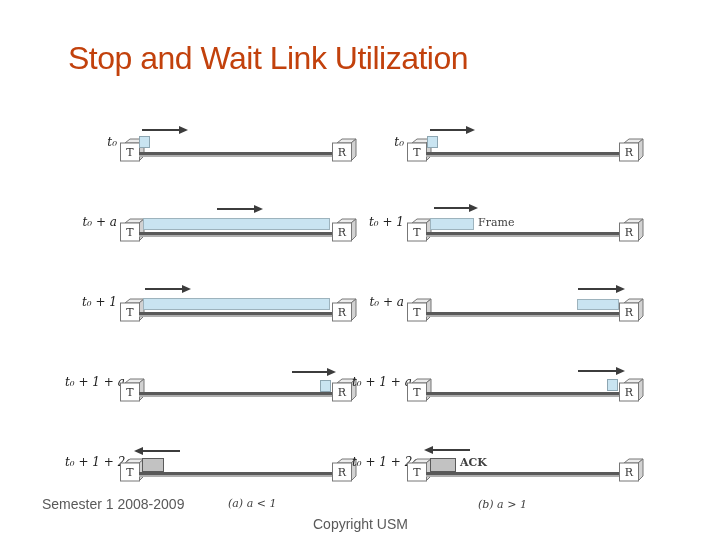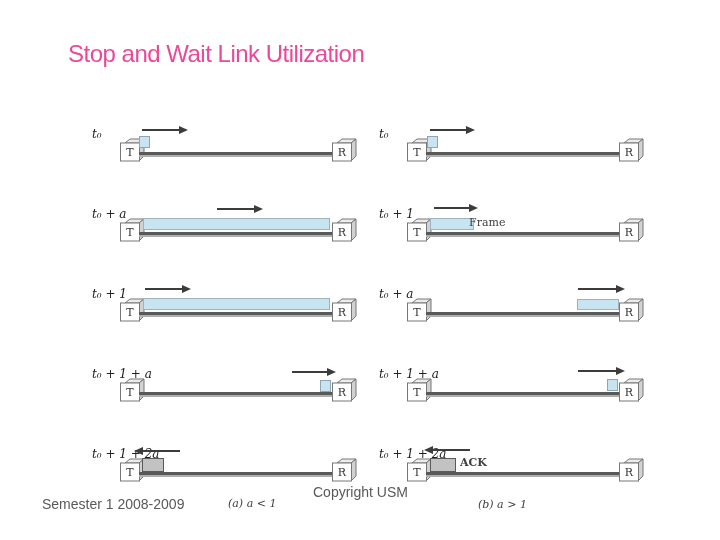--- a/index.html
+++ b/index.html
@@ -1,28 +1,28 @@
 <!DOCTYPE html>
 <html><head>
 <meta charset="utf-8">
 <style>
   html,body { margin:0; padding:0; }
   body {
     width:720px; height:540px; position:relative; overflow:hidden;
     background:#ffffff; font-family:"Liberation Sans", sans-serif;
   }
   .title {
-    position:absolute; left:68px; top:40px; font-size:24px; color:#ec4899;
+    position:absolute; left:68px; top:40px; font-size:32px; color:#c2410c;
     white-space:nowrap; letter-spacing:-0.5px;
   }
   .figure { position:absolute; left:0; top:0; width:720px; height:540px; }
   .panel { position:absolute; width:290px; height:80px; }
   .tlabel {
-    position:absolute; top:12px; left:0; width:52px; text-align:left;
-    font:italic 12px "DejaVu Serif", serif; color:#222; white-space:nowrap;margin-left:27px;
+    position:absolute; top:20px; left:0; width:52px; text-align:right;
+    font:italic 12px "DejaVu Serif", serif; color:#222; white-space:nowrap;
   }
   .cube { position:absolute; top:23px; }
   .cube.t { left:55px; }
   .cube.r { left:267px; }
   .link {
     position:absolute; left:74px; top:37px; width:194px; height:3px;
     background:#595959; border-bottom:2px solid #aeaeae;
   }
   .sq {
     position:absolute; width:9px; height:10px;
@@ -176,21 +176,21 @@
   <div class="panel" style="left:352px;top:195px">
     <span class="tlabel">t₀ + 1</span>
     <svg class="cube t" width="26" height="24">
       <polygon points="5,5 10,1 24,1 19,5" fill="#ececec" stroke="#777"></polygon>
       <polygon points="19,5 24,1 24,18 19,23" fill="#d2d2d2" stroke="#777"></polygon>
       <rect x="0.5" y="5" width="19" height="18" fill="#fff" stroke="#777"></rect>
       <text x="10" y="18" font-size="11" text-anchor="middle" fill="#333">T</text>
     </svg>
     <div class="link"></div>
     <div class="frame" style="left:78px;top:23px;width:42px;height:10px"></div>
-    <span class="ftext" style="left:117px;top:21px">Frame</span>
+    <span class="ftext" style="left:126px;top:21px">Frame</span>
     <div class="arrow right" style="left:82px;top:12px;width:36px"></div>
     <svg class="cube r" width="26" height="24">
       <polygon points="5,5 10,1 24,1 19,5" fill="#ececec" stroke="#777"></polygon>
       <polygon points="19,5 24,1 24,18 19,23" fill="#d2d2d2" stroke="#777"></polygon>
       <rect x="0.5" y="5" width="19" height="18" fill="#fff" stroke="#777"></rect>
       <text x="10" y="18" font-size="11" text-anchor="middle" fill="#333">R</text>
     </svg>
   </div>
 
   <div class="panel" style="left:352px;top:275px">
@@ -249,13 +249,13 @@
       <rect x="0.5" y="5" width="19" height="18" fill="#fff" stroke="#777"></rect>
       <text x="10" y="18" font-size="11" text-anchor="middle" fill="#333">R</text>
     </svg>
   </div>
 
   <div class="caption" style="left:228px;top:497px">(a) a &lt; 1</div>
   <div class="caption" style="left:478px;top:498px">(b) a &gt; 1</div>
 </div>
 
 <div class="footer" style="left:42px;top:496px">Semester 1 2008-2009</div>
-<div class="footer" style="left:313px;top:484px">Copyright USM</div>
+<div class="footer" style="left:313px;top:516px">Copyright USM</div>
 
 </body></html>

